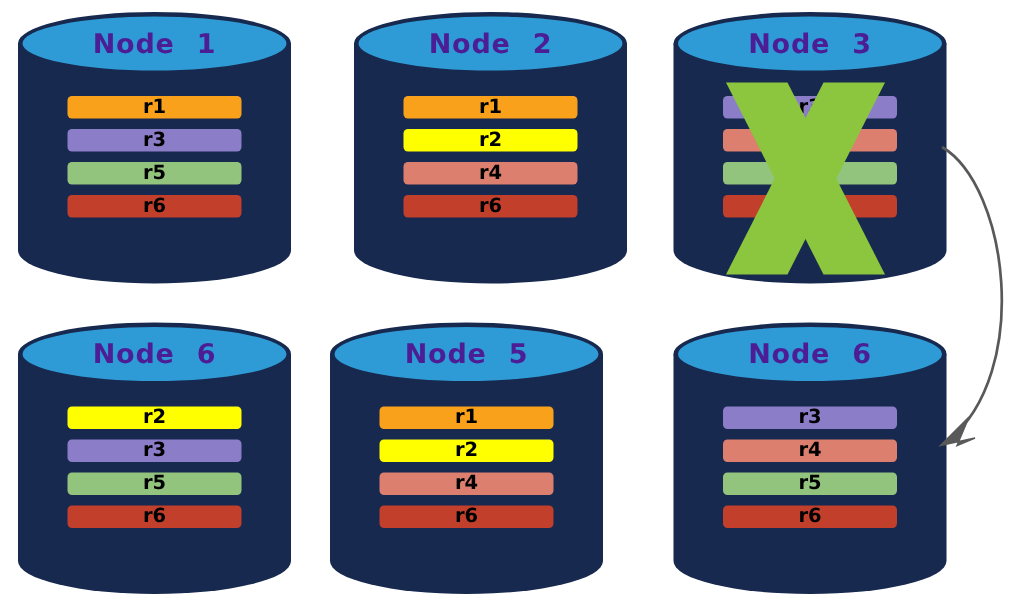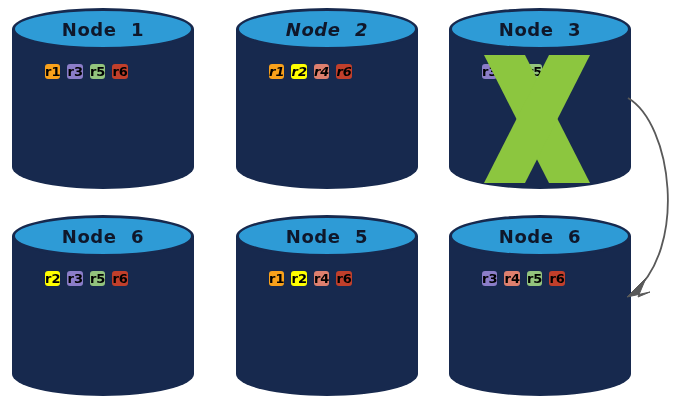--- a/index.html
+++ b/index.html
@@ -21,32 +21,32 @@
     position: absolute;
     left: 0; right: 0; top: 0;
     height: 42px;
     border-radius: 50%;
     box-sizing: border-box;
     display: flex;
     align-items: center;
     justify-content: center;
   }
   .node-title {
-    color: #0f172a;
+    color: #4c1d95;
     font-size: 18px;
     font-weight: bold;
     word-spacing: 8px;
     letter-spacing: 0.5px;
     text-align: center;
   }
   .rows {
     position: absolute;
     left: 33px; right: 33px; top: 56px;
     display: flex;
-    flex-direction: row;
+    flex-direction: column;
     gap: 7px;
   }
   .row-bar {
     height: 15px;
     border-radius: 3px;
     text-align: center;
     line-height: 15px;
     font-size: 13px;
     font-weight: bold;
     color: #000000;
@@ -74,21 +74,21 @@
         <div class="cyl-top" style="background: rgb(46, 155, 214); border: 3px solid rgb(23, 41, 78);">
           <span class="node-title">Node 1</span>
         </div>
         <div class="rows">
           <div class="row-bar" style="background: rgb(249, 161, 27); color: rgb(0, 0, 0);">r1</div>
           <div class="row-bar" style="background: rgb(139, 125, 200); color: rgb(0, 0, 0);">r3</div>
           <div class="row-bar" style="background: rgb(147, 196, 125); color: rgb(0, 0, 0);">r5</div>
           <div class="row-bar" style="background: rgb(193, 63, 43); color: rgb(0, 0, 0);">r6</div>
         </div>
       </div>
-      <div class="node" style="left: 236px; top: 8px; font-style: italic;">
+      <div class="node" style="left: 236px; top: 8px;">
         <div class="cyl-body" style="background: rgb(23, 41, 78);"></div>
         <div class="cyl-top" style="background: rgb(46, 155, 214); border: 3px solid rgb(23, 41, 78);">
           <span class="node-title">Node 2</span>
         </div>
         <div class="rows">
           <div class="row-bar" style="background: rgb(249, 161, 27); color: rgb(0, 0, 0);">r1</div>
           <div class="row-bar" style="background: rgb(255, 255, 0); color: rgb(0, 0, 0);">r2</div>
           <div class="row-bar" style="background: rgb(221, 127, 110); color: rgb(0, 0, 0);">r4</div>
           <div class="row-bar" style="background: rgb(193, 63, 43); color: rgb(0, 0, 0);">r6</div>
         </div>
@@ -114,21 +114,21 @@
         <div class="cyl-top" style="background: rgb(46, 155, 214); border: 3px solid rgb(23, 41, 78);">
           <span class="node-title">Node 6</span>
         </div>
         <div class="rows">
           <div class="row-bar" style="background: rgb(255, 255, 0); color: rgb(0, 0, 0);">r2</div>
           <div class="row-bar" style="background: rgb(139, 125, 200); color: rgb(0, 0, 0);">r3</div>
           <div class="row-bar" style="background: rgb(147, 196, 125); color: rgb(0, 0, 0);">r5</div>
           <div class="row-bar" style="background: rgb(193, 63, 43); color: rgb(0, 0, 0);">r6</div>
         </div>
       </div>
-      <div class="node" style="left: 236px; top: 215px;">
+      <div class="node" style="left: 220px; top: 215px;">
         <div class="cyl-body" style="background: rgb(23, 41, 78);"></div>
         <div class="cyl-top" style="background: rgb(46, 155, 214); border: 3px solid rgb(23, 41, 78);">
           <span class="node-title">Node 5</span>
         </div>
         <div class="rows">
           <div class="row-bar" style="background: rgb(249, 161, 27); color: rgb(0, 0, 0);">r1</div>
           <div class="row-bar" style="background: rgb(255, 255, 0); color: rgb(0, 0, 0);">r2</div>
           <div class="row-bar" style="background: rgb(221, 127, 110); color: rgb(0, 0, 0);">r4</div>
           <div class="row-bar" style="background: rgb(193, 63, 43); color: rgb(0, 0, 0);">r6</div>
         </div>

